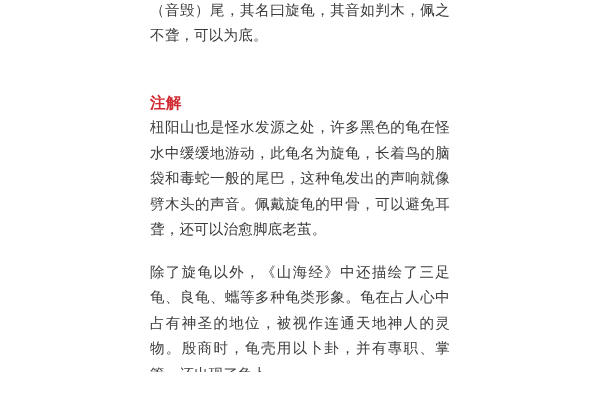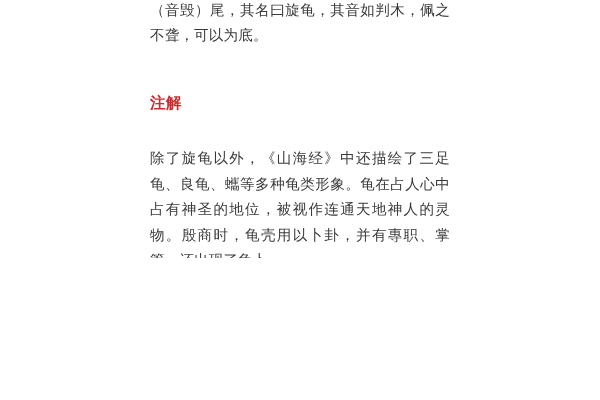--- a/index.html
+++ b/index.html
@@ -44,21 +44,21 @@
   }
   .para-clip .inner {
     position: relative;
     top: -28px;
   }
   .heading {
     color: #d0282e;
     font-size: 15.5px;
     font-weight: bold;
     line-height: 24px;
-    margin: 10px 0 14px 0;
+    margin: 10px 0 0 0;
     font-family: "Liberation Sans", "DejaVu Sans", sans-serif;
     letter-spacing: 0.5px;
   }
   .spacer-sm { height: 9px; }
   .spacer-md { height: 17px; }
   .bottom-clip {
     overflow: hidden;
   }
 </style>
 </head>
@@ -68,19 +68,20 @@
   <div class="column">
 
     <div class="para para-clip">
       <div class="inner">其为苍玄。其中多玄龟，其状如龟而鸟首虺（音毁）尾，其名曰旋龟，其音如判木，佩之不聋，可以为底。</div>
     </div>
 
     <div class="spacer-sm"></div>
 
     <div class="heading">注解</div>
 
+    <div class="para">杻阳山也是怪水发源之处，许多黑色的龟在怪水中缓缓地游动，此龟名为旋龟，长着鸟的脑袋和毒蛇一般的尾巴，这种龟发出的声响就像劈木头的声音。佩戴旋龟的甲骨，可以避免耳聋，还可以治愈脚底老茧。</div>
 
     <div class="spacer-md"></div>
 
     <div class="para bottom-clip" style="height:112px;">除了旋龟以外，《山海经》中还描绘了三足龟、良龟、蠵等多种龟类形象。龟在占人心中占有神圣的地位，被视作连通天地神人的灵物。殷商时，龟壳用以卜卦，并有專职、掌管、还出现了龟卜</div>
 
   </div>
 </div>
 
 </body></html>

